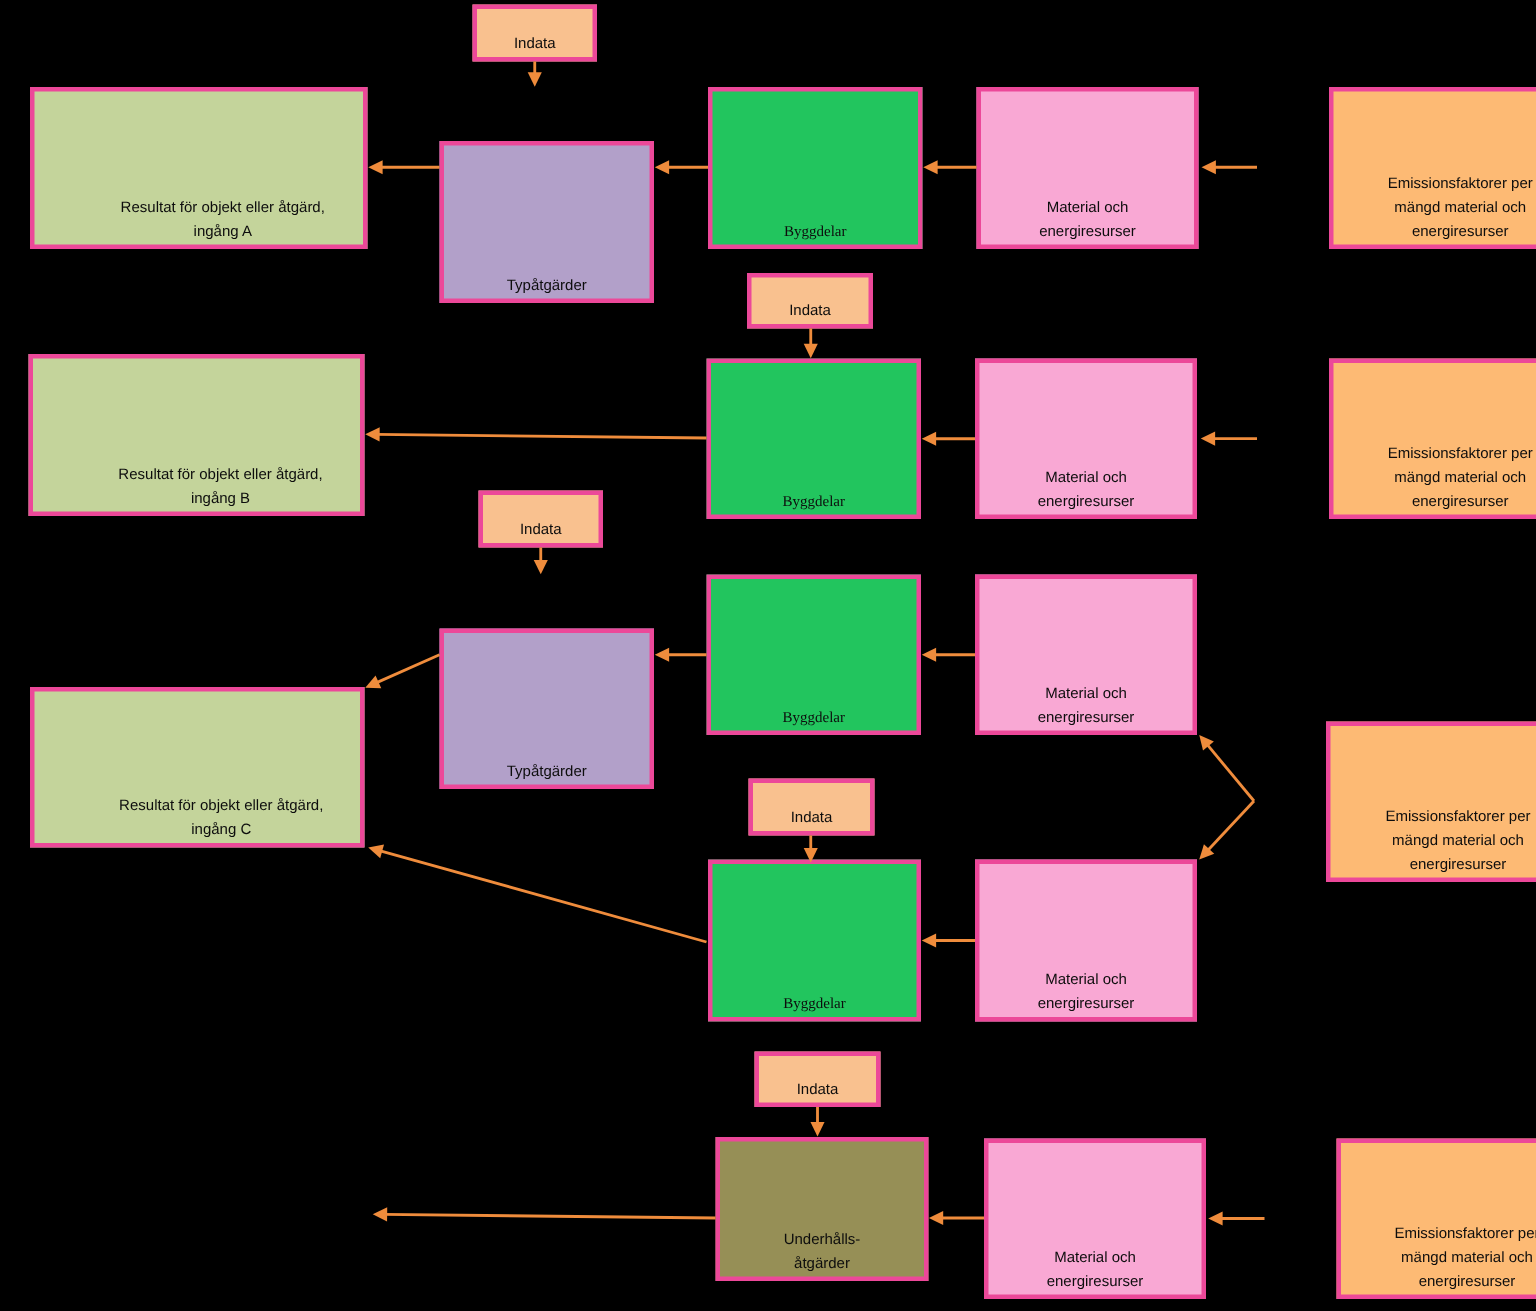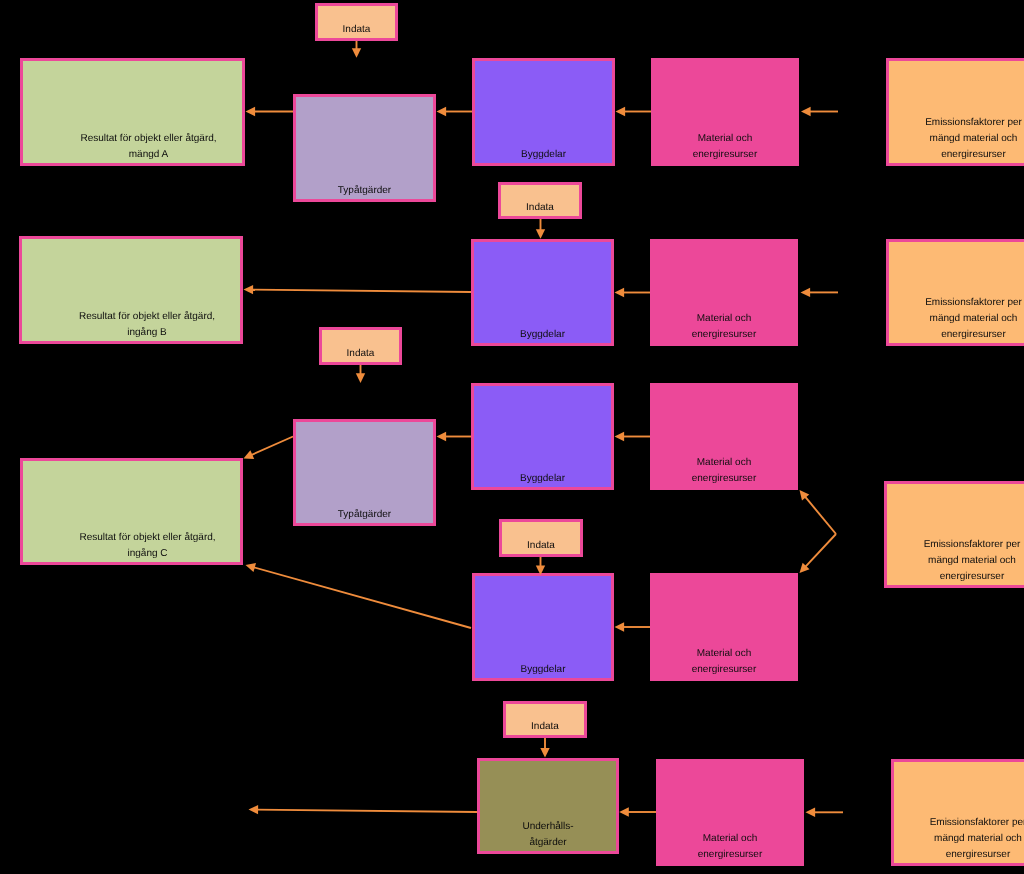--- a/index.html
+++ b/index.html
@@ -7,22 +7,22 @@
   *{-webkit-font-smoothing:antialiased;text-rendering:geometricPrecision;}
   #stage{position:relative;width:1024px;height:874px;background:#000;overflow:hidden;
          font-family:"Liberation Sans", sans-serif;}
   .node{position:absolute;box-sizing:border-box;border:3px solid #ec4899;
         display:flex;align-items:flex-end;justify-content:center;text-align:center;
         color:#0d0d0d;font-size:10px;line-height:16px;}
   .node .lbl{display:block;width:100%;transform:translateZ(0);}
   .node .ln{display:block;white-space:pre;}
   .n-result_green{background:#c4d49b;padding-left:32px;}
   .n-measure_purple{background:#b2a0c9;margin-top:36px;}
-  .n-component_blue{background:#8b5cf6;}
-  .n-material_pink{background:#ec4899;}
+  .n-component_blue{background:#22c55e;font-family:Liberation Serif, serif;}
+  .n-material_pink{background:#f9a8d4;}
   .n-emission_blue{background:#fdba74;margin-left:48px;}
   .n-input_orange{background:#f9c18f;}
   .n-maintenance_olive{background:#968f56;}
   svg.links{position:absolute;left:0;top:0;width:1024px;height:874px;pointer-events:none;z-index:5;}
 </style>
 </head>
 <body>
 
 <div id="stage">
 
@@ -118,21 +118,21 @@
     </svg>
 
   <div class="node n-input_orange" id="node-indata-a" style="left:315px;top:3px;width:83px;height:38px">
     <span class="lbl">
         <span class="ln">Indata</span>
       </span>
   </div>
   <div class="node n-result_green" id="node-result-a" style="left:20px;top:58px;width:225px;height:108px">
     <span class="lbl">
         <span class="ln">Resultat för objekt eller åtgärd,</span>
-        <span class="ln">mängd A</span>
+        <span class="ln">ingång A</span>
       </span>
   </div>
   <div class="node n-measure_purple" id="node-typ-a" style="left:293px;top:58px;width:143px;height:108px">
     <span class="lbl">
         <span class="ln">Typåtgärder</span>
       </span>
   </div>
   <div class="node n-component_blue" id="node-bygg-a" style="left:472px;top:58px;width:143px;height:108px">
     <span class="lbl">
         <span class="ln">Byggdelar</span>

